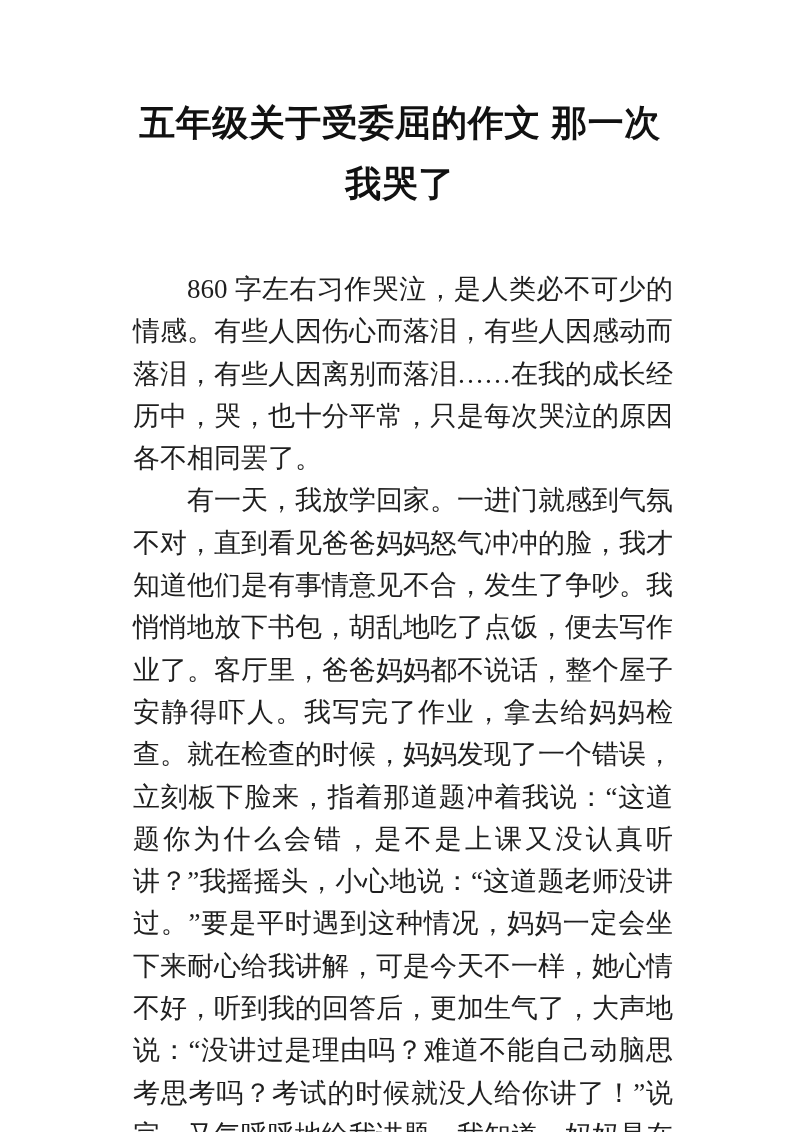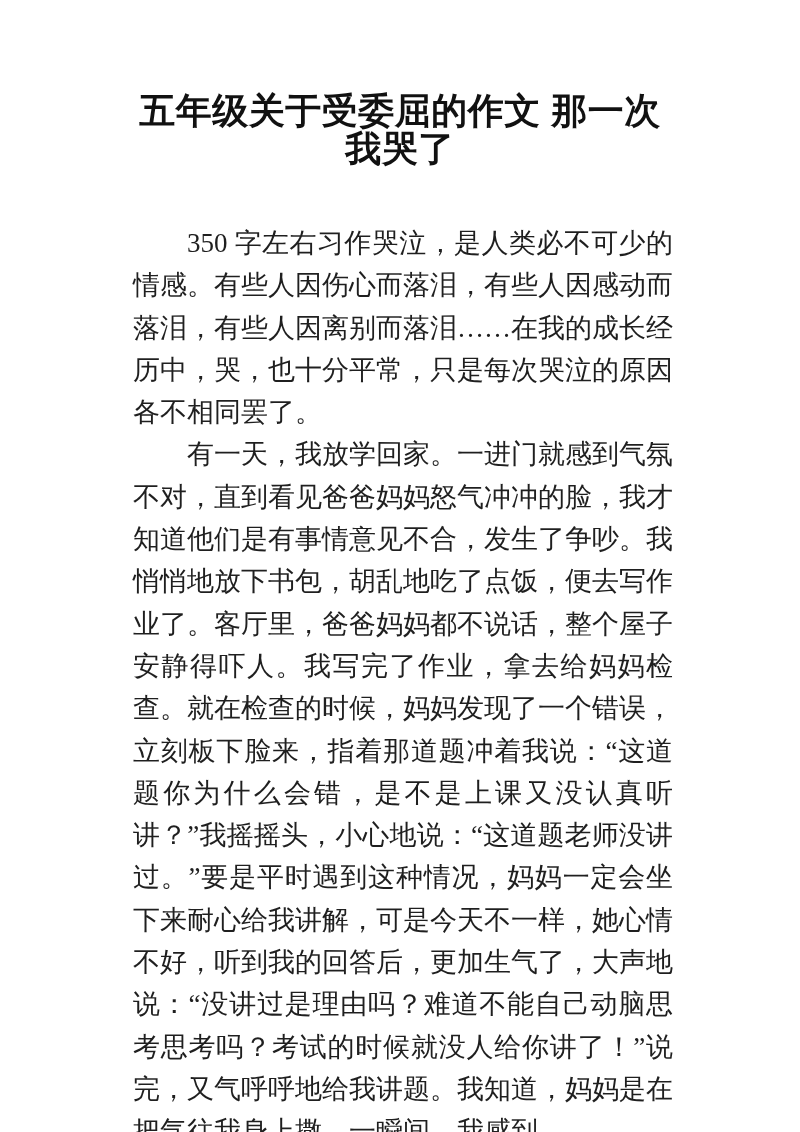--- a/index.html
+++ b/index.html
@@ -15,21 +15,21 @@
     overflow: hidden;
     font-family: "Liberation Serif", "DejaVu Serif", serif;
   }
   .doc-title {
     margin: 92px auto 16px auto;
     width: 556px;
     text-align: center;
     font-family: "Liberation Sans", "DejaVu Sans", sans-serif;
     font-weight: bold;
     font-size: 36px;
-    line-height: 38px;
+    line-height: 61px;
     color: #111111;
     letter-spacing: 0.5px;
   }
   .essay {
     margin: 54px 0 0 133px;
     width: 540px;
     color: #1f1f1f;
     font-size: 27px;
     line-height: 42.3px;
     text-align: justify;
@@ -40,16 +40,16 @@
     text-indent: 2em;
   }
 </style>
 </head>
 <body>
 
 <div class="page">
   <h1 class="doc-title">五年级关于受委屈的作文 那一次我哭了</h1>
 
   <div class="essay">
-    <p>350 字左右习作哭泣，是人类必不可少的情感。有些人因伤心而落泪，有些人因感动而落泪，有些人因离别而落泪……在我的成长经历中，哭，也十分平常，只是每次哭泣的原因各不相同罢了。</p>
+    <p>860 字左右习作哭泣，是人类必不可少的情感。有些人因伤心而落泪，有些人因感动而落泪，有些人因离别而落泪……在我的成长经历中，哭，也十分平常，只是每次哭泣的原因各不相同罢了。</p>
     <p>有一天，我放学回家。一进门就感到气氛不对，直到看见爸爸妈妈怒气冲冲的脸，我才知道他们是有事情意见不合，发生了争吵。我悄悄地放下书包，胡乱地吃了点饭，便去写作业了。客厅里，爸爸妈妈都不说话，整个屋子安静得吓人。我写完了作业，拿去给妈妈检查。就在检查的时候，妈妈发现了一个错误，立刻板下脸来，指着那道题冲着我说：“这道题你为什么会错，是不是上课又没认真听讲？”我摇摇头，小心地说：“这道题老师没讲过。”要是平时遇到这种情况，妈妈一定会坐下来耐心给我讲解，可是今天不一样，她心情不好，听到我的回答后，更加生气了，大声地说：“没讲过是理由吗？难道不能自己动脑思考思考吗？考试的时候就没人给你讲了！”说完，又气呼呼地给我讲题。我知道，妈妈是在把气往我身上撒。一瞬间，我感到</p>
   </div>
 </div>
 
 </body></html>

